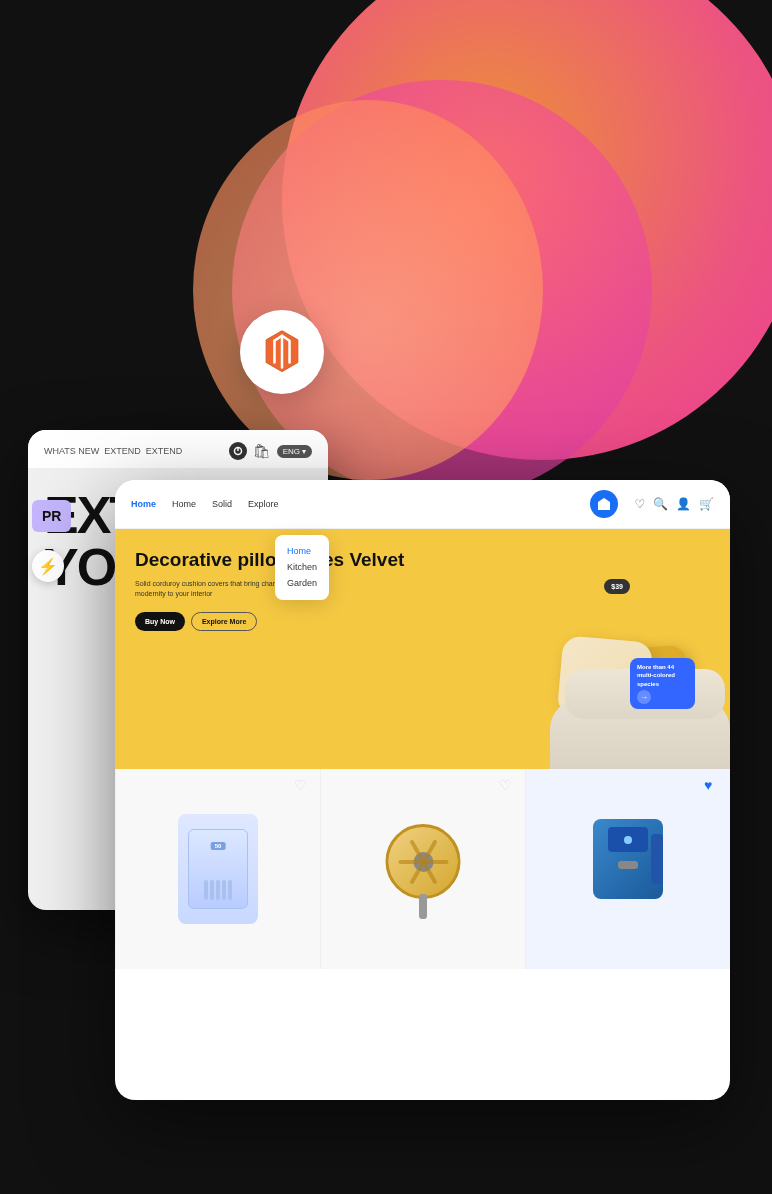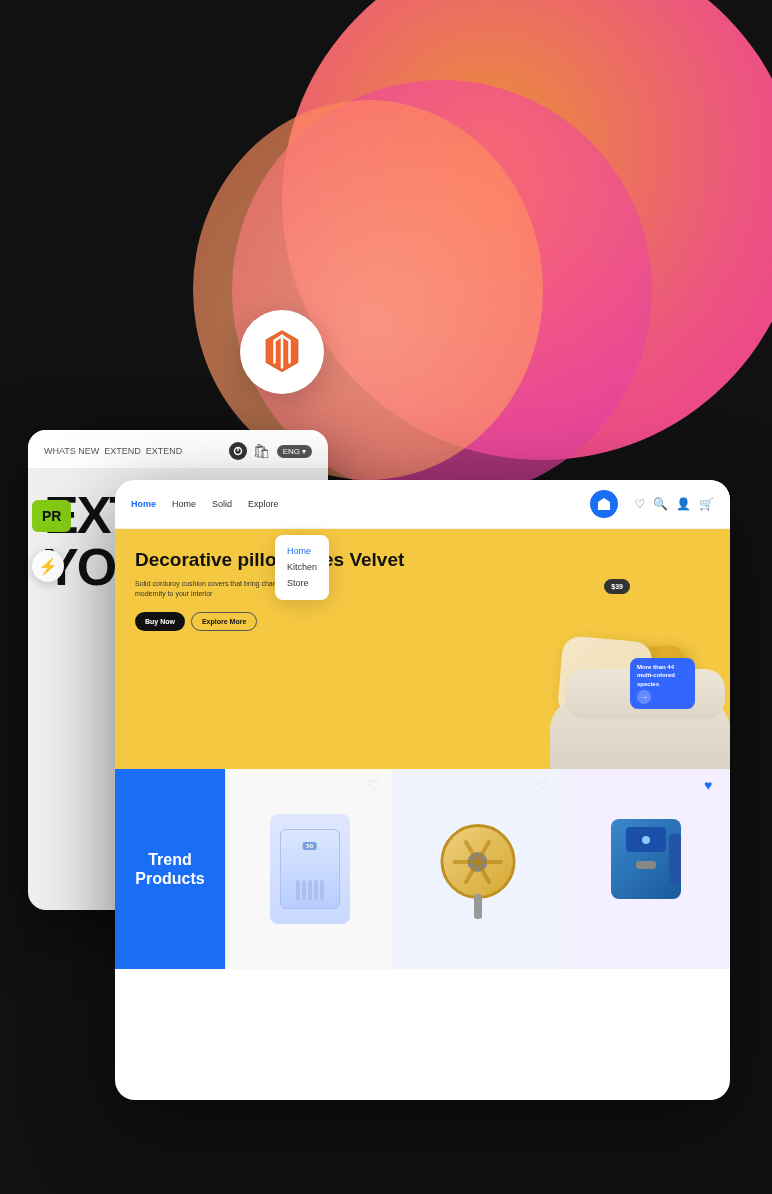--- a/index.html
+++ b/index.html
@@ -134,21 +134,21 @@
       color: #111;
       line-height: 1;
       padding: 20px 16px 10px;
       letter-spacing: -2px;
     }
 
     .pr-badge {
       position: absolute;
       top: 500px;
       left: 32px;
-      background: #84cc16;
+      background: #c4b5fd;
       color: #111;
       font-size: 14px;
       font-weight: 800;
       padding: 8px 10px;
       border-radius: 6px;
       z-index: 6;
     }
 
     .lightning-badge {
       position: absolute;
@@ -621,21 +621,21 @@
       <span>♡</span>
       <span>🔍</span>
       <span>👤</span>
       <span>🛒</span>
     </div>
   </div>
 
   <div class="dropdown-menu">
     <div style="color:#1a6ef5;">Home</div>
     <div>Kitchen</div>
-    <div>Store</div>
+    <div>Garden</div>
   </div>
 
   <div class="hero-section">
     <div class="hero-left">
       <div class="hero-title">Decorative pillowcases Velvet</div>
       <div class="hero-subtitle">Solid corduroy cushion covers that bring charm and modernity to your interior</div>
       <div class="hero-buttons">
         <button class="btn-buy">Buy Now</button>
         <button class="btn-explore">Explore More</button>
       </div>
@@ -653,23 +653,20 @@
       <div class="species-badge">
         <span>More than 44 multi-colored species</span>
         <br>
         <span class="species-arrow">→</span>
       </div>
     </div>
   </div>
 
   <div class="products-section">
 
-    <div class="trend-label">
-      <span>Trend Products</span>
-    </div>
 
     <div class="product-card">
       <span class="heart-icon">♡</span>
       <div class="product-visual-1">
         <div class="ac-unit">
           <div class="ac-display">50</div>
           <div style="position:absolute; bottom:8px; left:50%; transform:translateX(-50%); display:flex; gap:2px;">
             <div style="width:4px; height:20px; background:#aac0ee; border-radius:2px;"></div>
             <div style="width:4px; height:20px; background:#aac0ee; border-radius:2px;"></div>
             <div style="width:4px; height:20px; background:#aac0ee; border-radius:2px;"></div>

